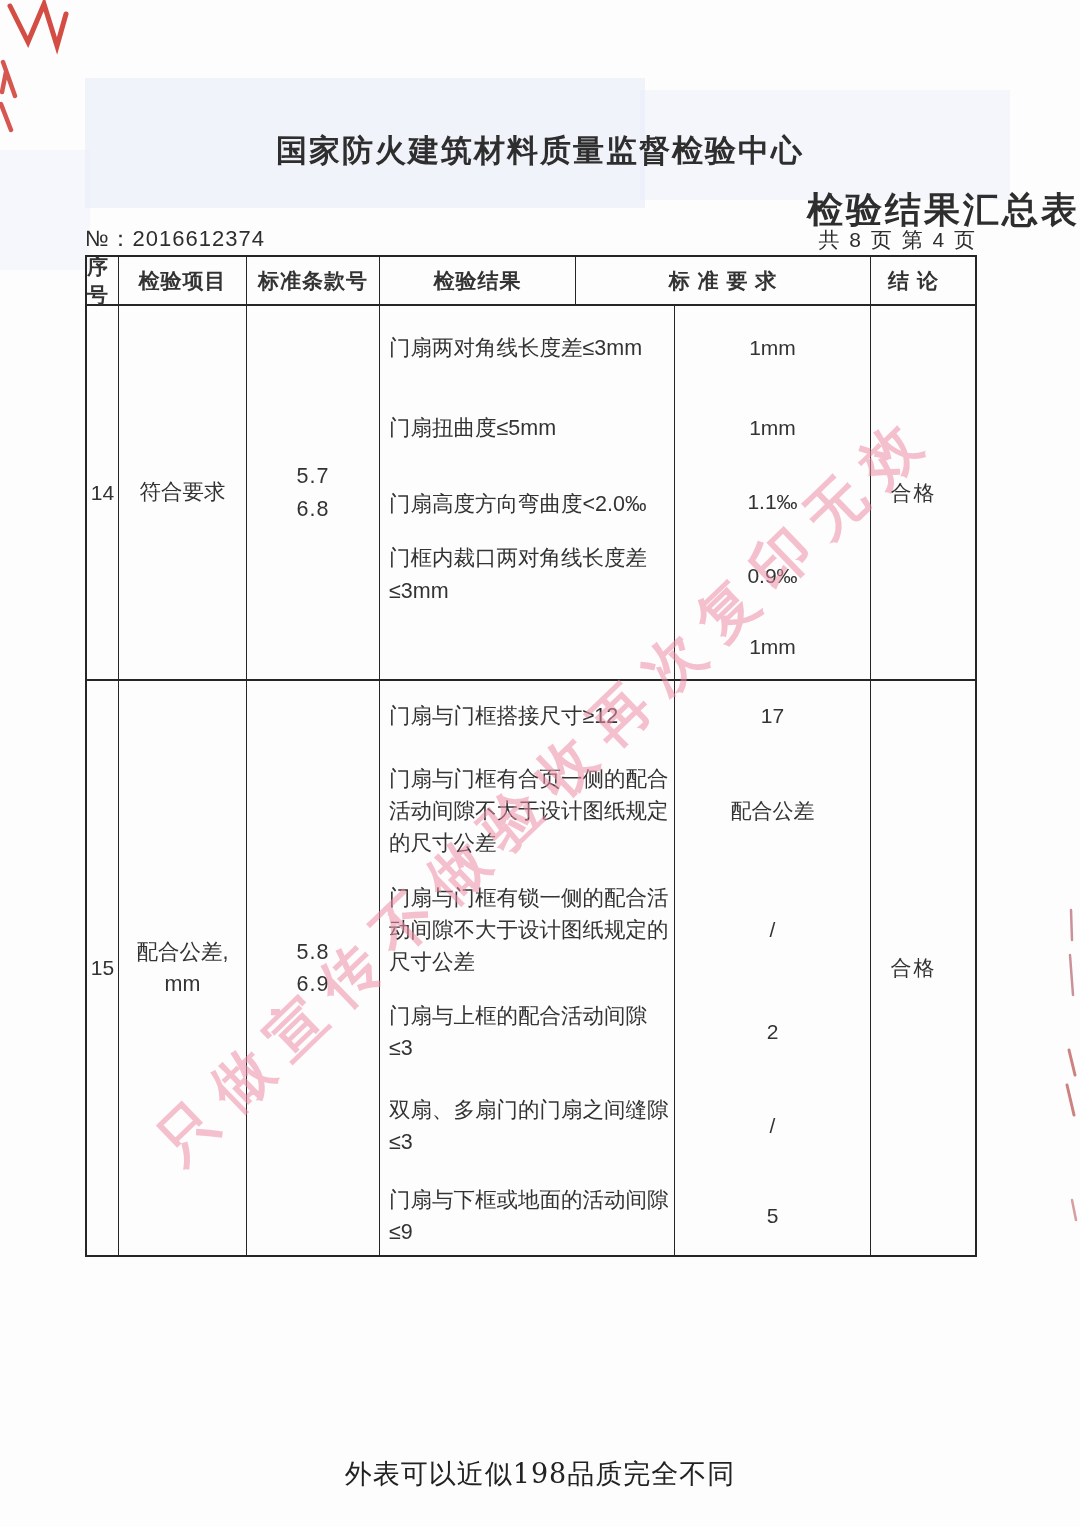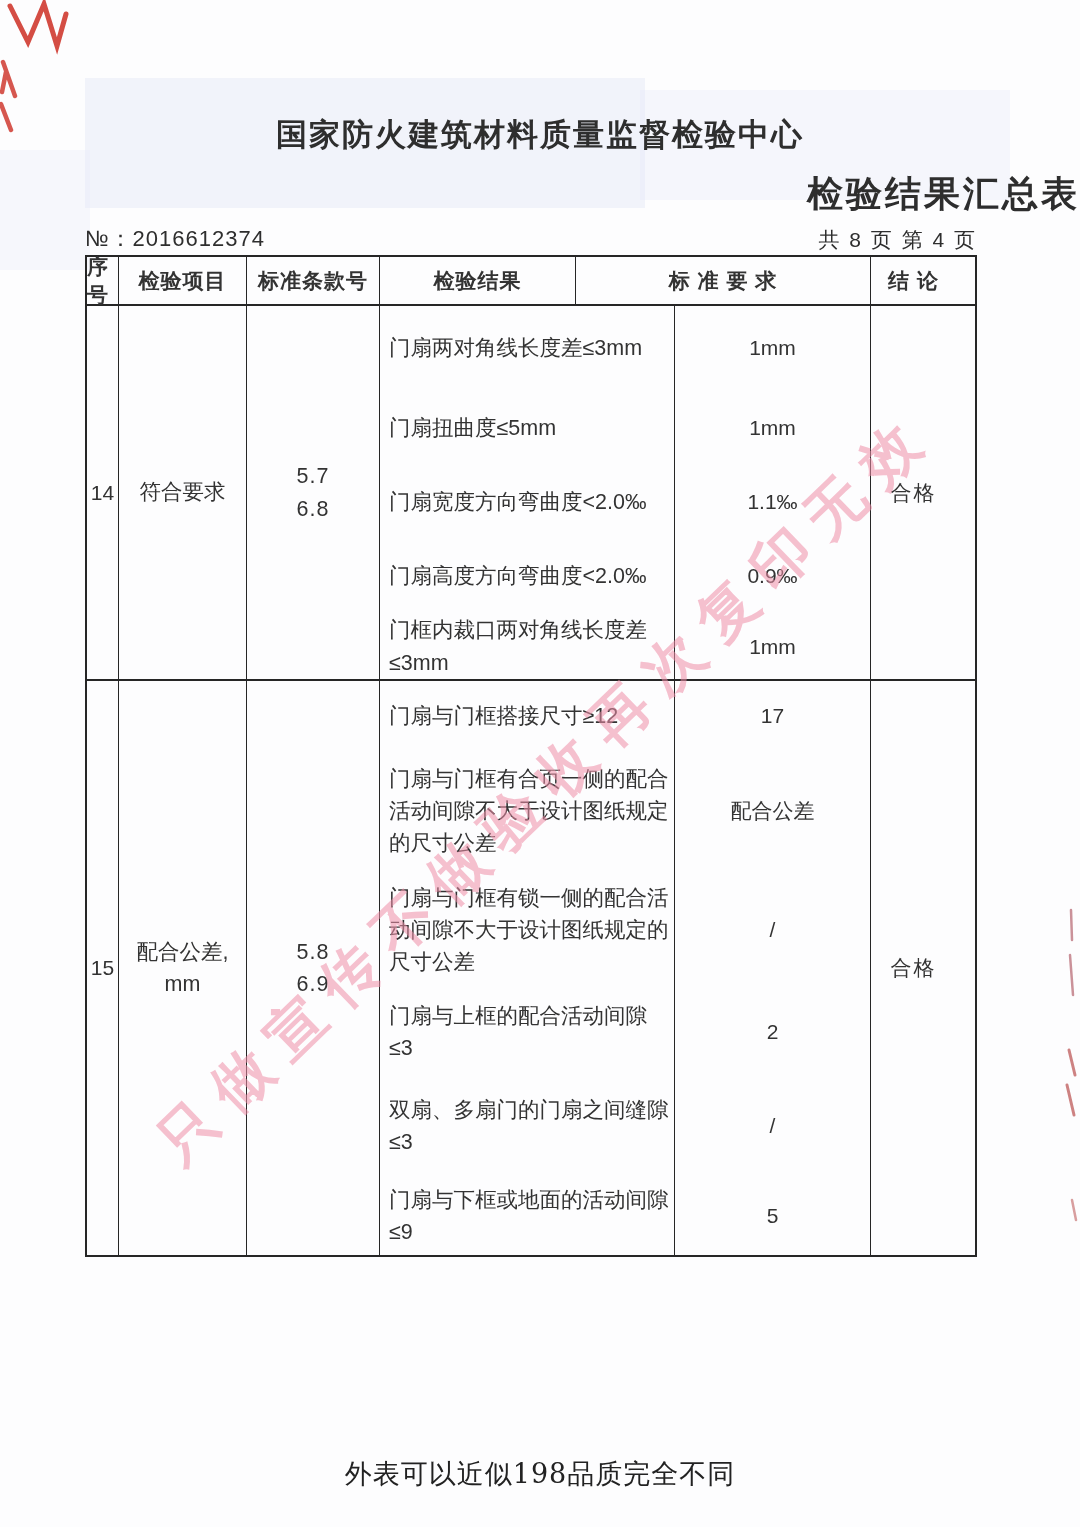--- a/index.html
+++ b/index.html
@@ -10,21 +10,21 @@
     overflow:hidden;
     font-family:"Liberation Sans","DejaVu Sans",sans-serif;
     color:#333;
   }
   
   .tint{position:absolute;background:rgba(226,231,247,0.45);pointer-events:none;}
   .tint.t1{left:85px;top:78px;width:560px;height:130px;}
   .tint.t2{left:640px;top:90px;width:370px;height:110px;background:rgba(229,233,248,0.35);}
   .tint.t3{left:0px;top:150px;width:90px;height:120px;background:rgba(232,236,250,0.35);}
 
-  .doc-header{position:absolute;left:0;top:114px;width:100%;text-align:center;}
+  .doc-header{position:absolute;left:0;top:130px;width:100%;text-align:center;}
   .doc-title{font-size:31px;font-weight:bold;letter-spacing:2px;color:#2e2e2e;margin:0;}
   .doc-subtitle{font-size:36px;font-weight:bold;letter-spacing:3px;color:#2e2e2e;margin:14px 0 0 12px;text-align:right;}
 
   .meta-line{position:absolute;left:85px;top:224px;width:892px;display:flex;justify-content:space-between;align-items:flex-end;}
   .report-no{font-size:22px;color:#2e2e2e;letter-spacing:1px;text-align:right;}
   .page-indicator{font-size:21px;color:#2e2e2e;letter-spacing:2px;}
 
   
   .results-table{
     position:absolute;left:85px;top:255px;width:892px;
@@ -126,21 +126,20 @@
       <div class="t-cell c-item">
         <div class="item-line">符合要求</div>
       </div>
       <div class="t-cell c-clause">
         <div class="clause-line">5.7</div>
         <div class="clause-line">6.8</div>
       </div>
       <div class="t-cell c-req">
         <div class="slot s1">门扇两对角线长度差≤3mm</div>
         <div class="slot s2">门扇扭曲度≤5mm</div>
-        <div class="slot s3">门扇宽度方向弯曲度&lt;2.0‰</div>
         <div class="slot s4">门扇高度方向弯曲度&lt;2.0‰</div>
         <div class="slot s5">门框内裁口两对角线长度差≤3mm</div>
       </div>
       <div class="t-cell c-res">
         <div class="slot s1">1mm</div>
         <div class="slot s2">1mm</div>
         <div class="slot s3">1.1‰</div>
         <div class="slot s4">0.9‰</div>
         <div class="slot s5">1mm</div>
       </div>

